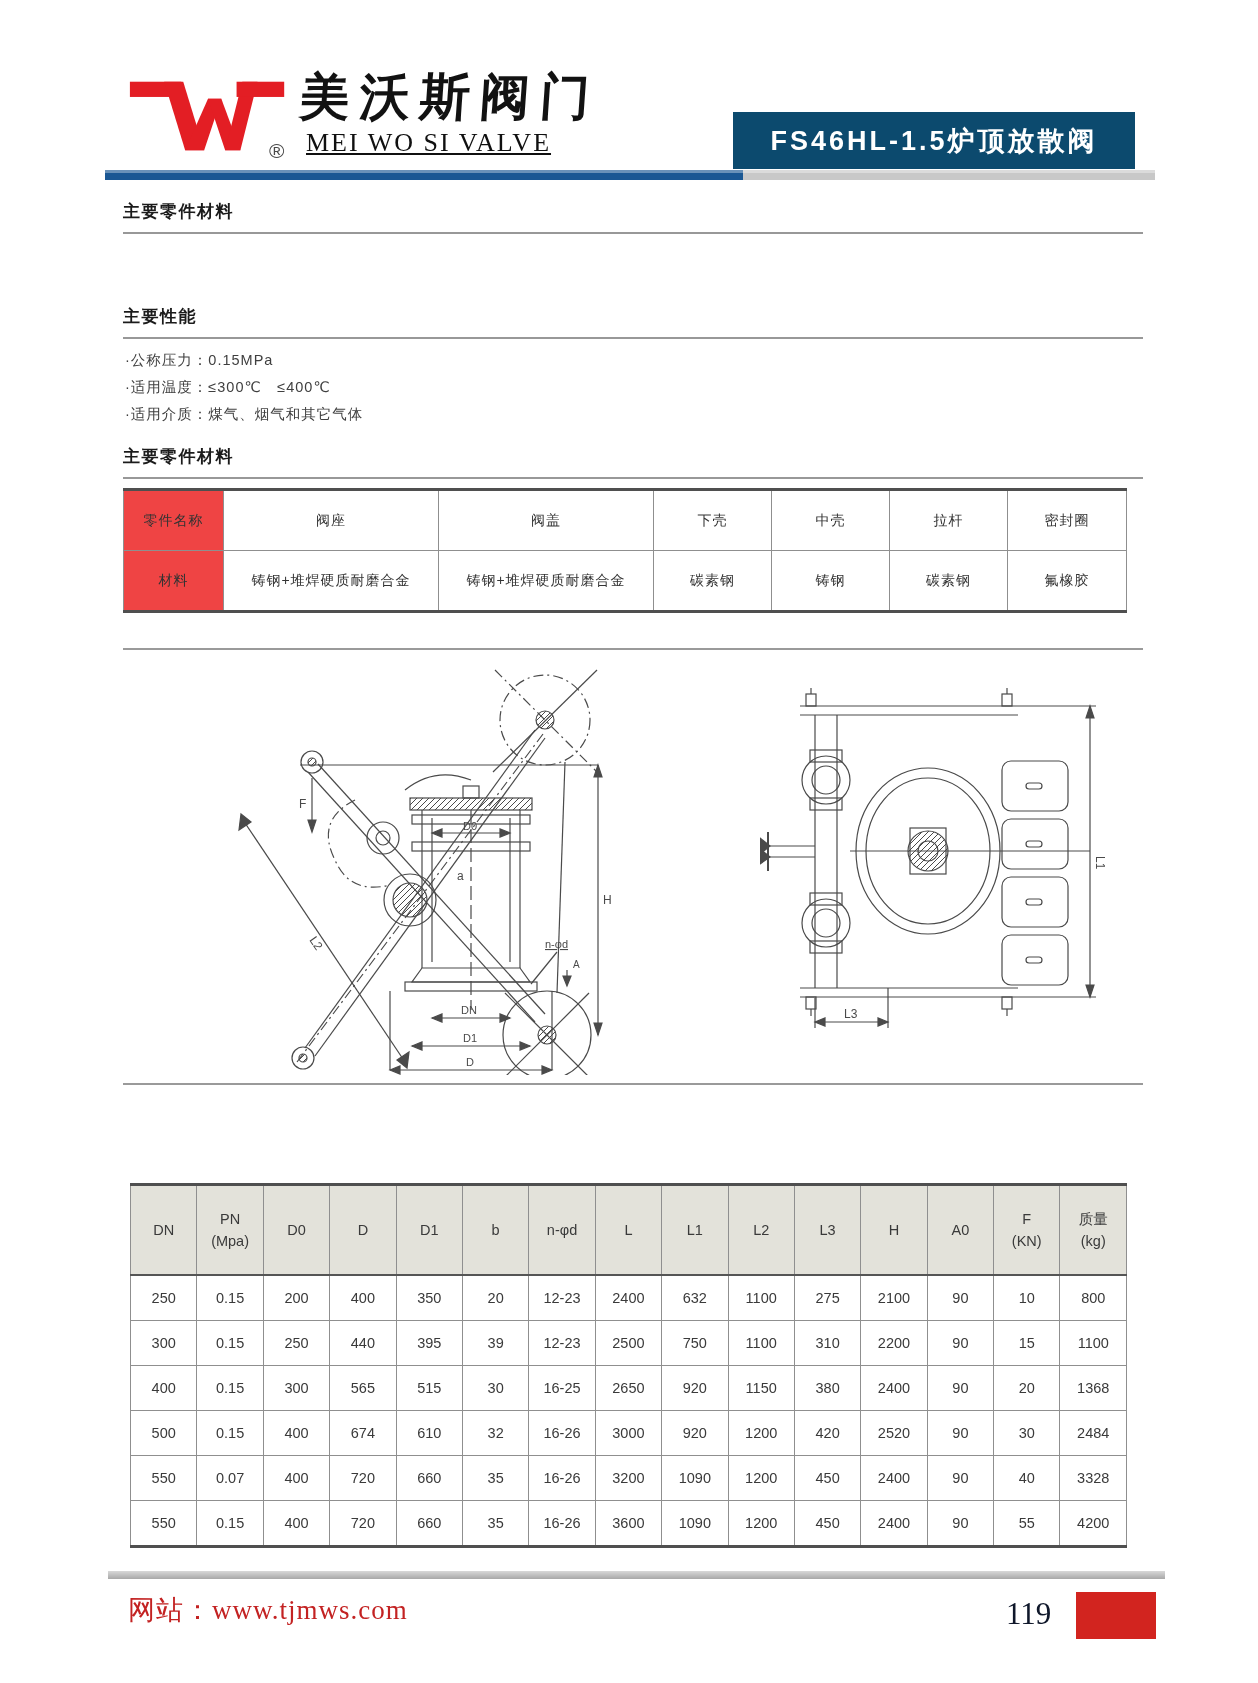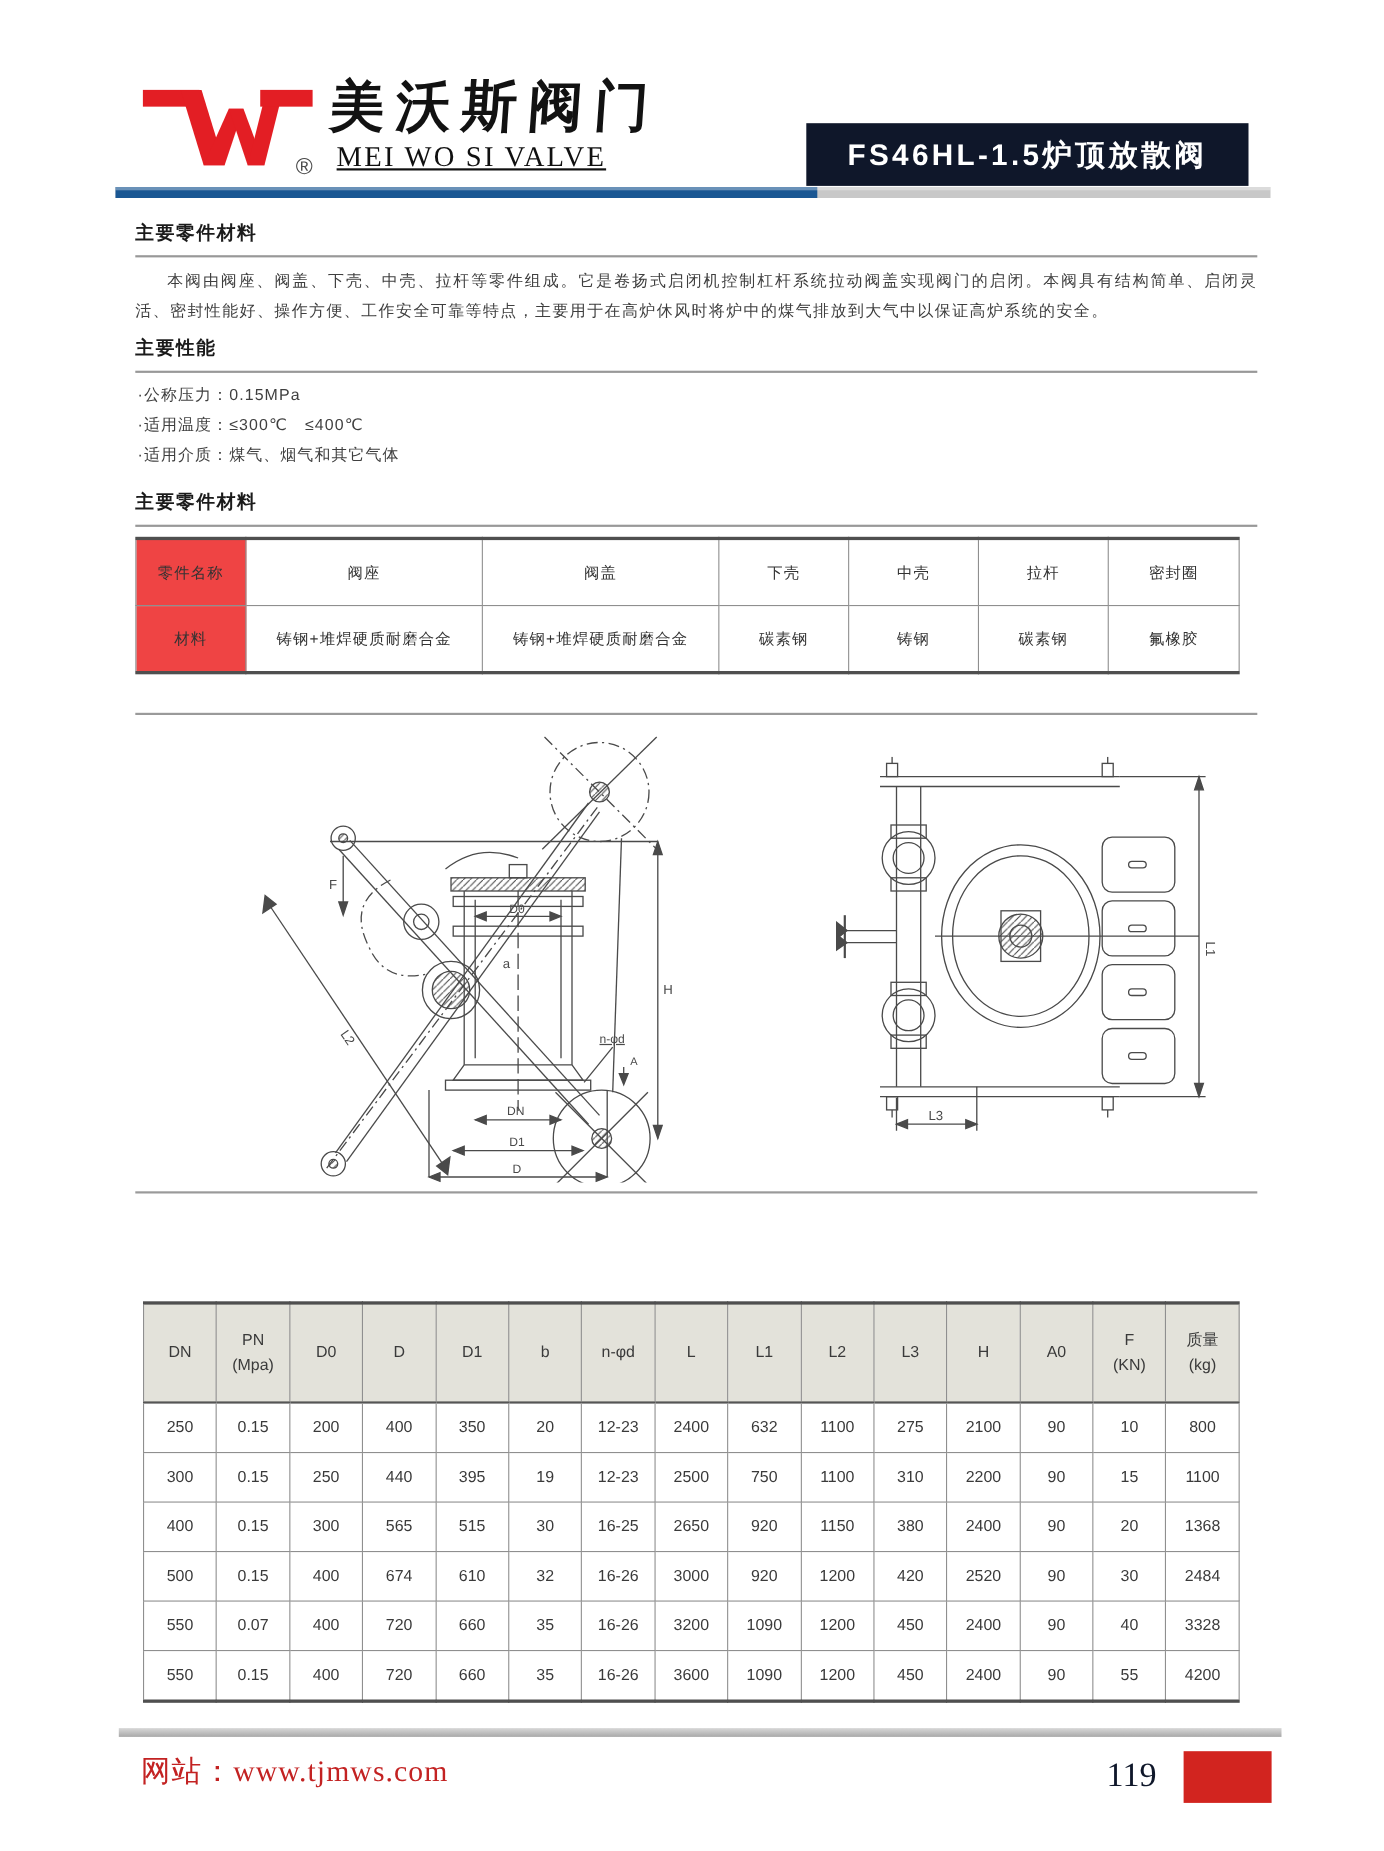--- a/index.html
+++ b/index.html
@@ -16,21 +16,21 @@
     font-family:"Liberation Serif","DejaVu Serif",serif;transform:skewX(-4deg);
     white-space:nowrap;
   }
   .brand-en{
     position:absolute;left:178px;top:66px;width:440px;
     font-size:26px;color:#101010;letter-spacing:2px;
     font-family:"Liberation Serif","DejaVu Serif",serif;white-space:nowrap;text-decoration:underline;
   }
   .banner{
     position:absolute;left:733px;top:112px;width:402px;height:57px;
-    background:#0f172a;color:#ffffff;font-weight:bold;font-size:27px;
+    background:#0c4a6e;color:#ffffff;font-weight:bold;font-size:27px;
     letter-spacing:3px;display:flex;align-items:center;justify-content:center;
     white-space:nowrap;
   }
   .header-bar{position:absolute;left:105px;top:170px;width:1050px;height:10px;background:#c8c8c8;}
   .header-bar .blue{position:absolute;left:0;top:0;width:638px;height:10px;background:#1a5793;}
   .header-bar .shine{position:absolute;left:0;top:0;width:100%;height:3px;background:rgba(255,255,255,0.35);}
   
   .section-title{
     position:absolute;left:123px;width:1020px;
     font-size:17px;font-weight:bold;color:#1b1b1b;letter-spacing:1.5px;
@@ -103,21 +103,20 @@
     <div class="brand-cn">美沃斯阀门</div>
     <div class="brand-en">MEI WO SI VALVE</div>
   </div>
   <div class="banner">FS46HL-1.5炉顶放散阀</div>
   <div class="header-bar">
     <div class="blue"></div>
     <div class="shine"></div>
   </div>
 
   <div class="section-title" style="top:200px">主要零件材料</div>
-  <div class="para" style="top:243px">本阀由阀座、阀盖、下壳、中壳、拉杆等零件组成。它是卷扬式启闭机控制杠杆系统拉动阀盖实现阀门的启闭。本阀具有结构简单、启闭灵活、密封性能好、操作方便、工作安全可靠等特点，主要用于在高炉休风时将炉中的煤气排放到大气中以保证高炉系统的安全。</div>
 
   <div class="section-title" style="top:305px">主要性能</div>
   <div class="bullets" style="top:347px">
       <div>·公称压力：0.15MPa</div>
       <div>·适用温度：≤300℃　≤400℃</div>
       <div>·适用介质：煤气、烟气和其它气体</div>
     </div>
 
   <div class="section-title" style="top:445px">主要零件材料</div>
   <table class="materials-table">
@@ -364,21 +363,21 @@
           <td>90</td>
           <td>10</td>
           <td>800</td>
         </tr>
         <tr>
           <td>300</td>
           <td>0.15</td>
           <td>250</td>
           <td>440</td>
           <td>395</td>
-          <td>19</td>
+          <td>39</td>
           <td>12-23</td>
           <td>2500</td>
           <td>750</td>
           <td>1100</td>
           <td>310</td>
           <td>2200</td>
           <td>90</td>
           <td>15</td>
           <td>1100</td>
         </tr>

